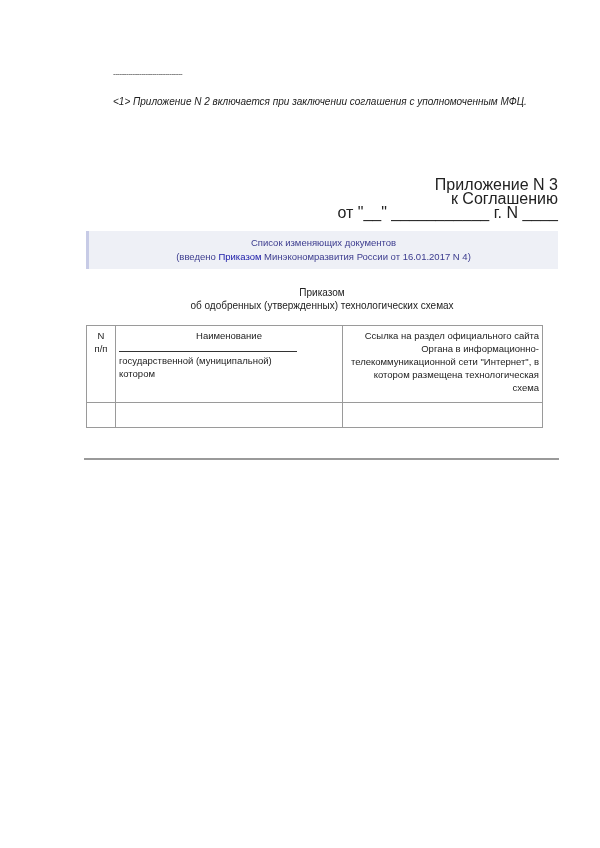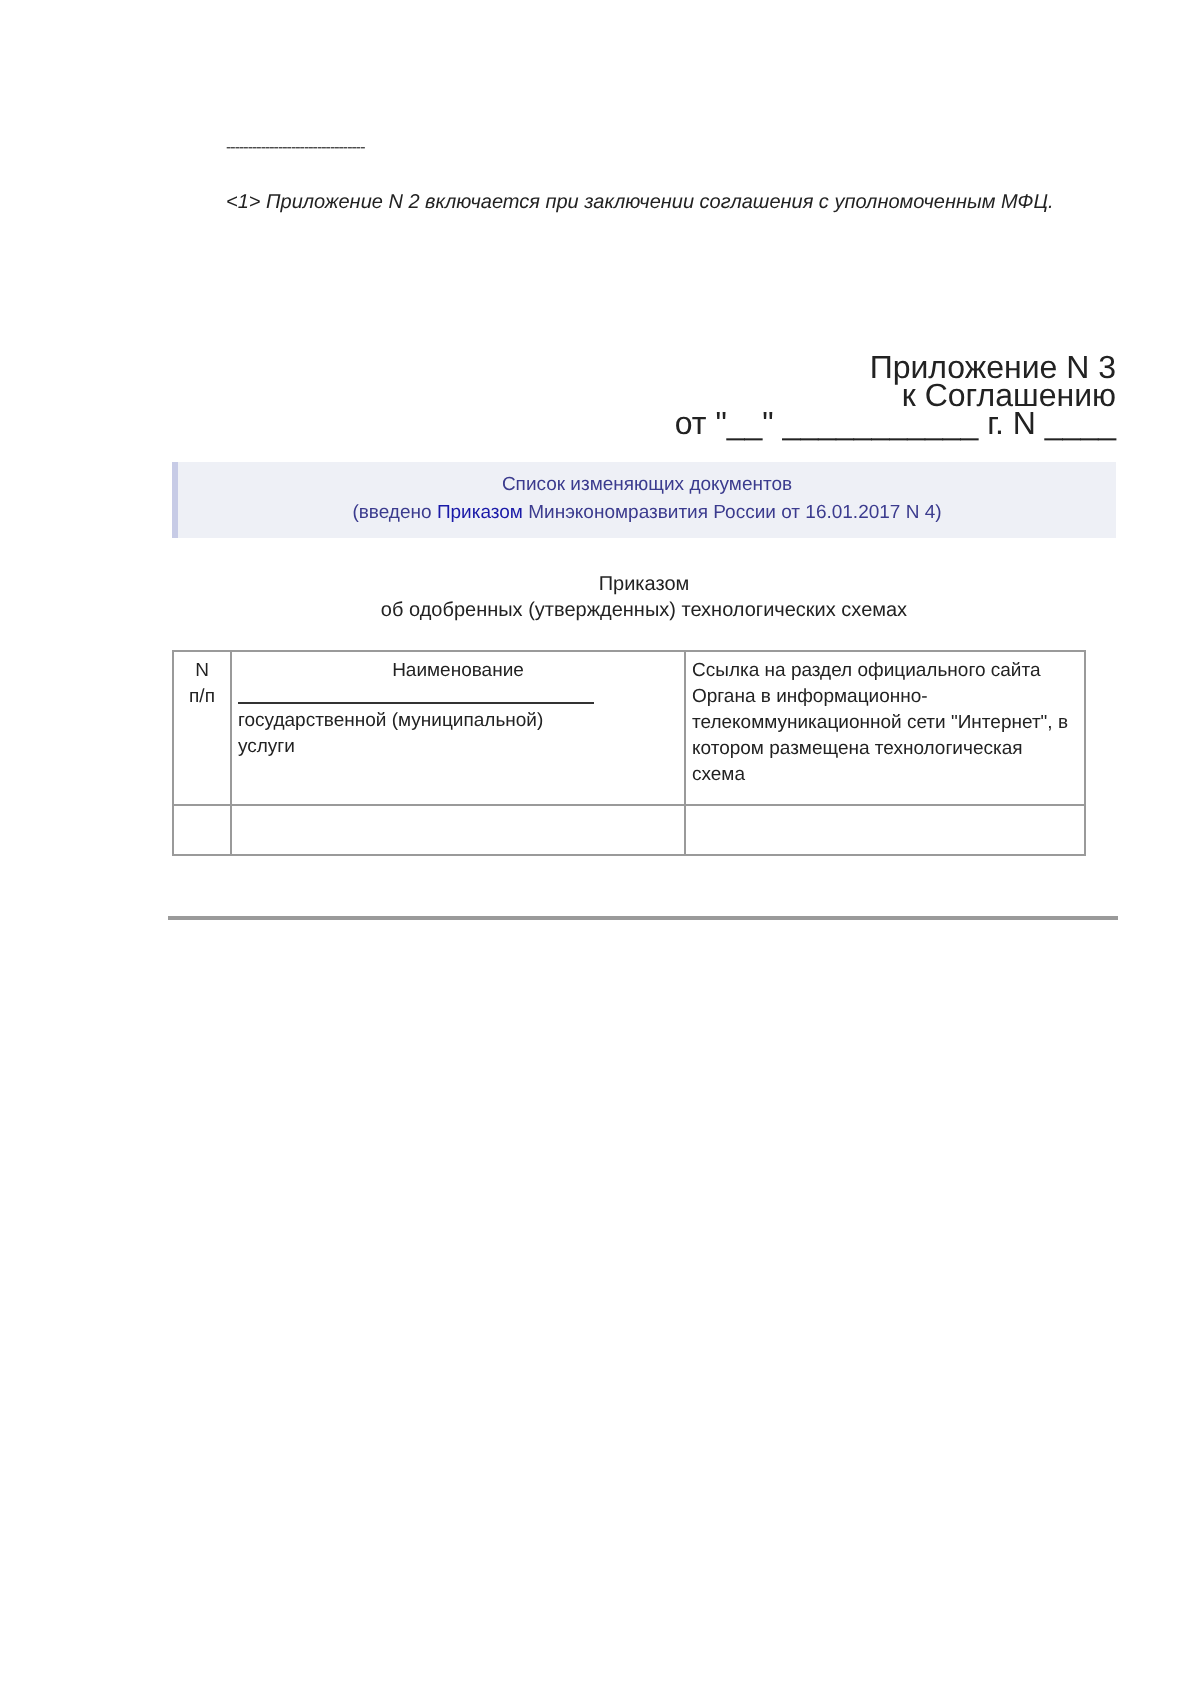--- a/index.html
+++ b/index.html
@@ -74,21 +74,21 @@
       font-size: 9.5px;
       line-height: 13px;
     }
     table.tech td {
       border: 1px solid #9a9a9a;
       vertical-align: top;
       padding: 3px 3px;
     }
     table.tech td.col-n { width: 22px; text-align: center; }
     table.tech td.col-name { width: 220px; }
-    table.tech td.col-link { text-align: left; }
+    table.tech td.col-link { text-align: right; }
     .name-title { text-align: center; display: block; }
     .name-underline {
       display: block;
       width: 178px;
       border-bottom: 1px solid #333;
       height: 9px;
       margin-bottom: 2px;
     }
     tr.header-row td { height: 70px; }
     tr.empty-row td { height: 18px; }
@@ -125,21 +125,21 @@
   <tbody>
       <tr class="header-row">
     <td class="col-n">
       <div>N</div>
       <div>п/п</div>
     </td>
     <td class="col-name">
       <span class="name-title">Наименование</span>
       <span class="name-underline"></span>
       <div>государственной (муниципальной)</div>
-      <div>услуги</div>
+      <div>котором</div>
     </td>
     <td class="col-link">Ссылка на раздел официального сайта Органа в информационно-телекоммуникационной сети "Интернет", в котором размещена технологическая схема</td>
   </tr>
   <tr class="empty-row">
     <td class="col-n"></td>
     <td class="col-name"></td>
     <td class="col-link"></td>
   </tr>
 </tbody>
   </table>

